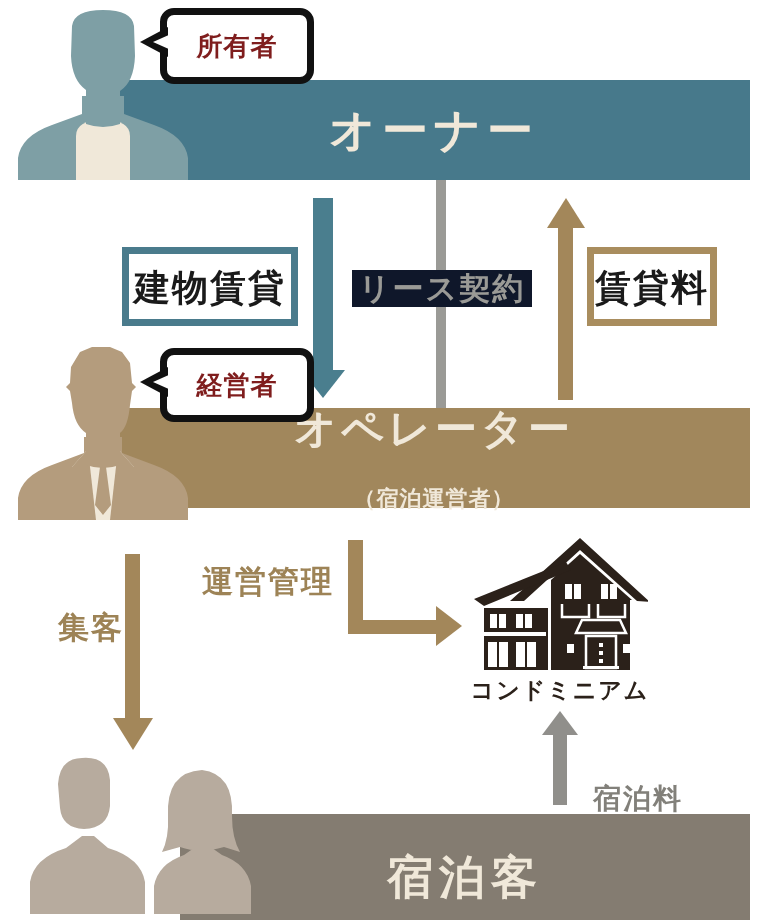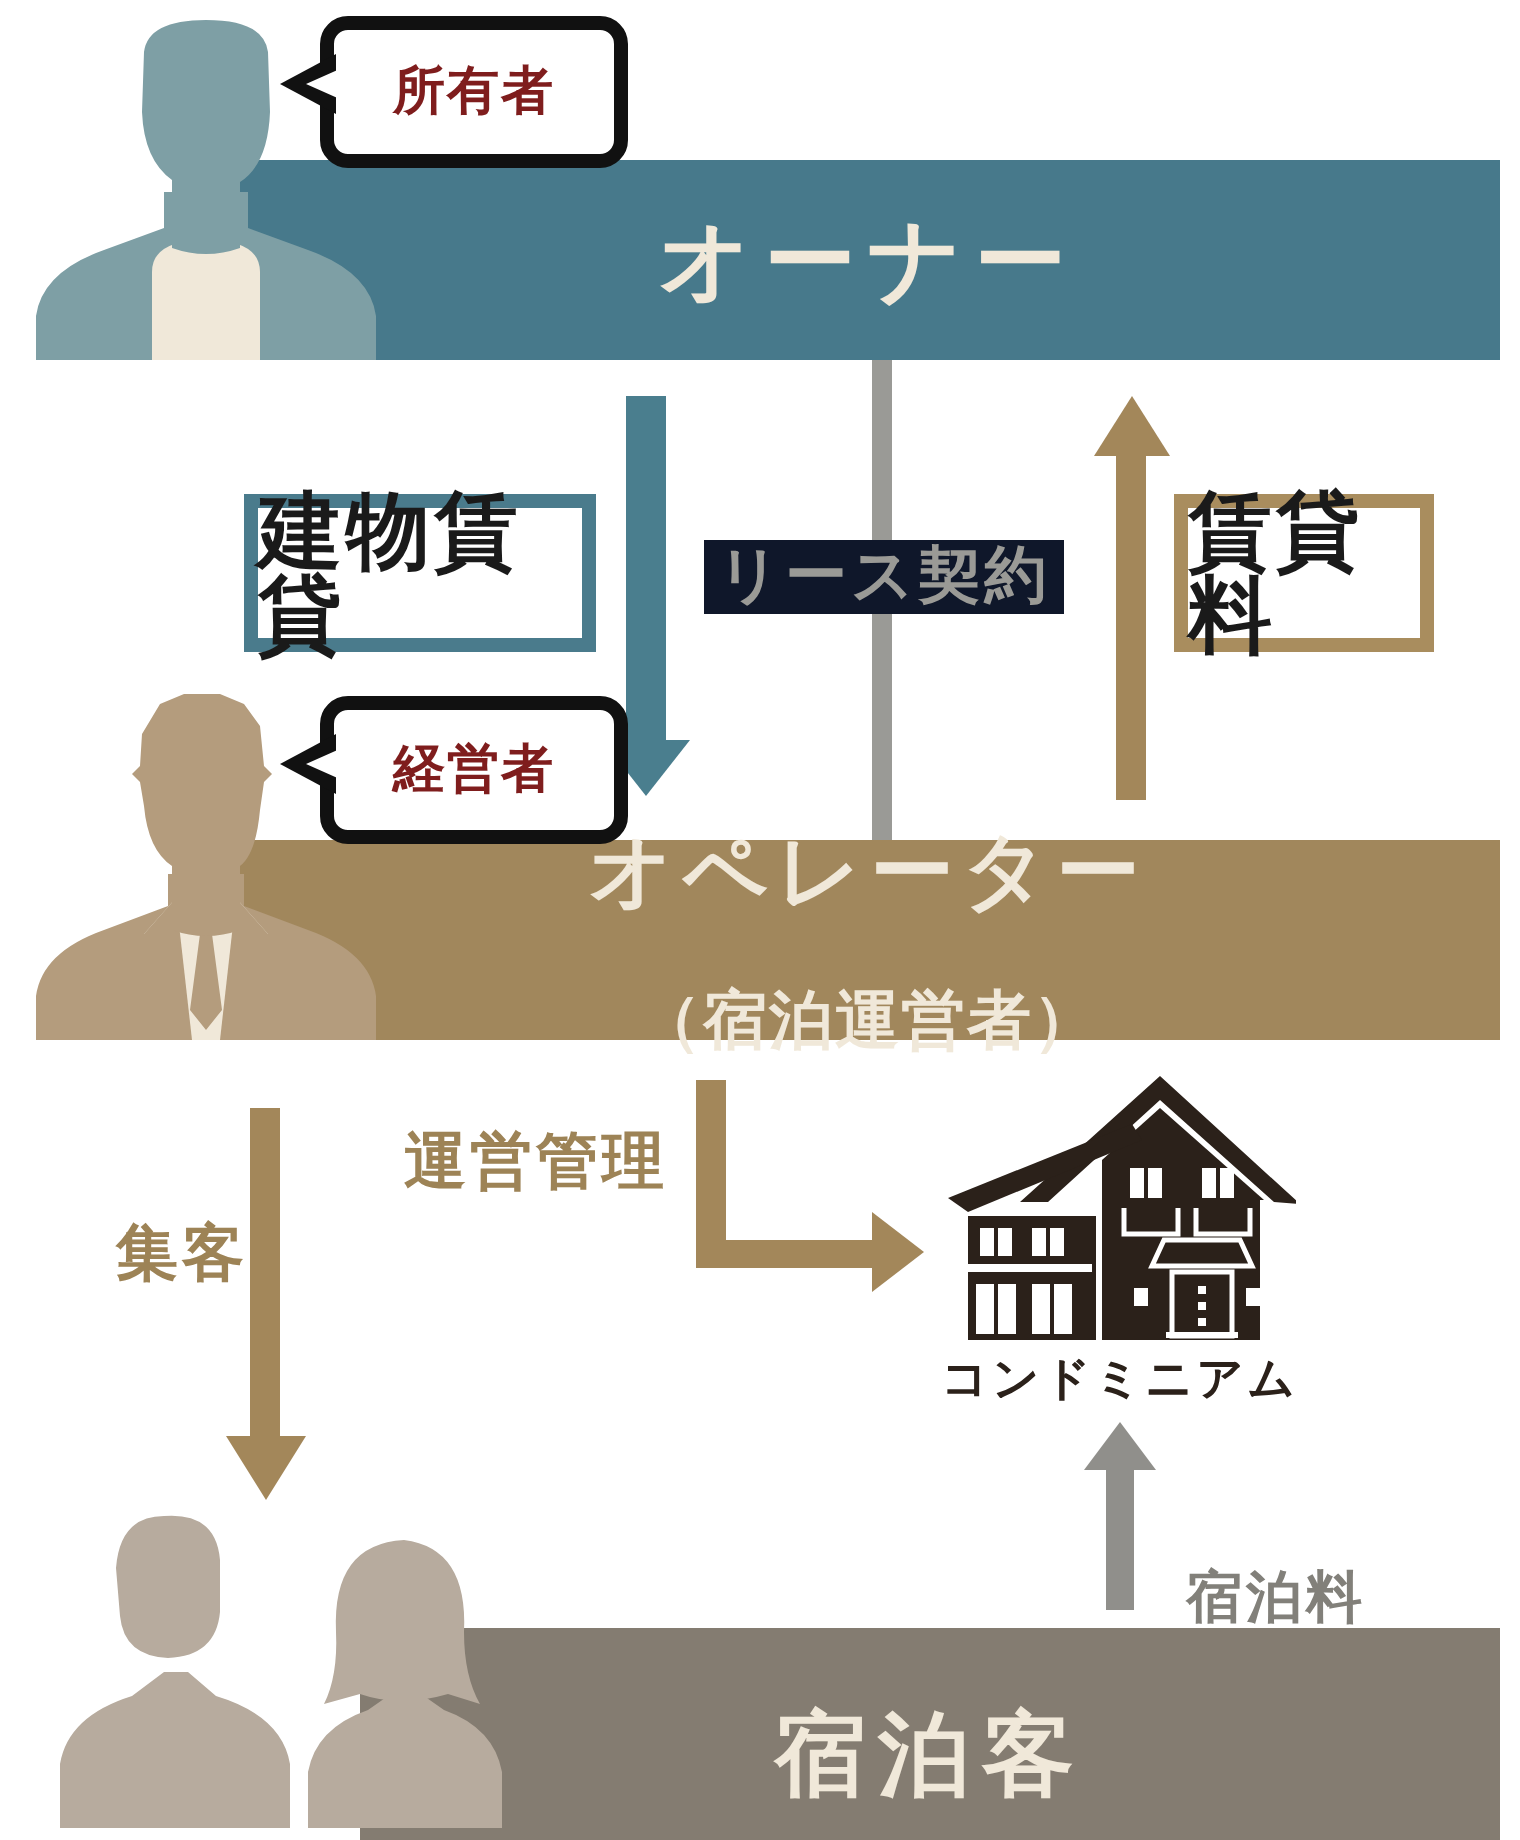--- a/index.html
+++ b/index.html
@@ -11,43 +11,43 @@
     --bubble-border:#111111;
   }
   html,body{margin:0;padding:0;background:#ffffff;}
   .stage{position:relative;width:760px;height:920px;background:#ffffff;overflow:hidden;
          font-family:"DejaVu Serif","Liberation Serif",serif;}
 
   
   .banner{position:absolute;left:118px;width:632px;height:100px;display:flex;
           flex-direction:column;align-items:center;justify-content:center;z-index:1;}
   .banner-owner{top:80px;background:var(--teal-banner);}
-  .banner-operator{top:420px;background:var(--tan-banner);gap:29px;}
+  .banner-operator{top:408px;background:var(--tan-banner);gap:29px;}
   .banner-guests{top:814px;left:180px;width:570px;height:126px;background:var(--taupe-banner);}
   .banner-title{color:var(--cream);font-size:46px;font-weight:bold;letter-spacing:6px;line-height:1;}
   .banner-title-mid{color:var(--cream);font-size:42px;font-weight:bold;letter-spacing:4px;line-height:1;}
-  .banner-subtitle{color:var(--cream);font-size:32px;font-weight:bold;letter-spacing:1px;margin-top:8px;line-height:1;}
+  .banner-subtitle{color:var(--cream);font-size:22px;font-weight:bold;letter-spacing:1px;margin-top:8px;line-height:1;}
 
   
   .sil{position:absolute;z-index:2;}
 
   
   .bubble{position:absolute;z-index:3;background:#ffffff;border:7px solid var(--bubble-border);
           border-radius:14px;display:flex;align-items:center;justify-content:center;}
   .bubble-text{font-size:26px;font-weight:bold;color:#7f1d1d;letter-spacing:1px;line-height:1;}
   .bubble .tail-out{position:absolute;left:-27px;top:12px;width:0;height:0;
       border-top:15px solid transparent;border-bottom:15px solid transparent;
       border-right:28px solid var(--bubble-border);}
   .bubble .tail-in{position:absolute;left:-14px;top:19px;width:0;height:0;
       border-top:8px solid transparent;border-bottom:8px solid transparent;
       border-right:18px solid #ffffff;}
 
   
   .label-box{position:absolute;background:#ffffff;display:flex;align-items:center;justify-content:center;z-index:2;}
-  .label-box-text{font-size:42px;font-weight:bold;color:#1a1a1a;letter-spacing:2px;line-height:1;}
+  .label-box-text{font-size:36px;font-weight:bold;color:#1a1a1a;letter-spacing:2px;line-height:1;}
   .box-building-lease{left:122px;top:247px;width:176px;height:79px;border:7px solid var(--teal-border);box-sizing:border-box;}
   .box-rent{left:587px;top:247px;width:130px;height:79px;border:7px solid var(--tan-border);box-sizing:border-box;}
 
   
   .shaft{position:absolute;z-index:2;}
   .tri{position:absolute;width:0;height:0;z-index:2;}
 
   .teal-shaft{left:313px;top:198px;width:20px;height:172px;background:var(--teal-accent);}
   .teal-head{left:301px;top:370px;border-left:22px solid transparent;border-right:22px solid transparent;
              border-top:28px solid var(--teal-accent);}

